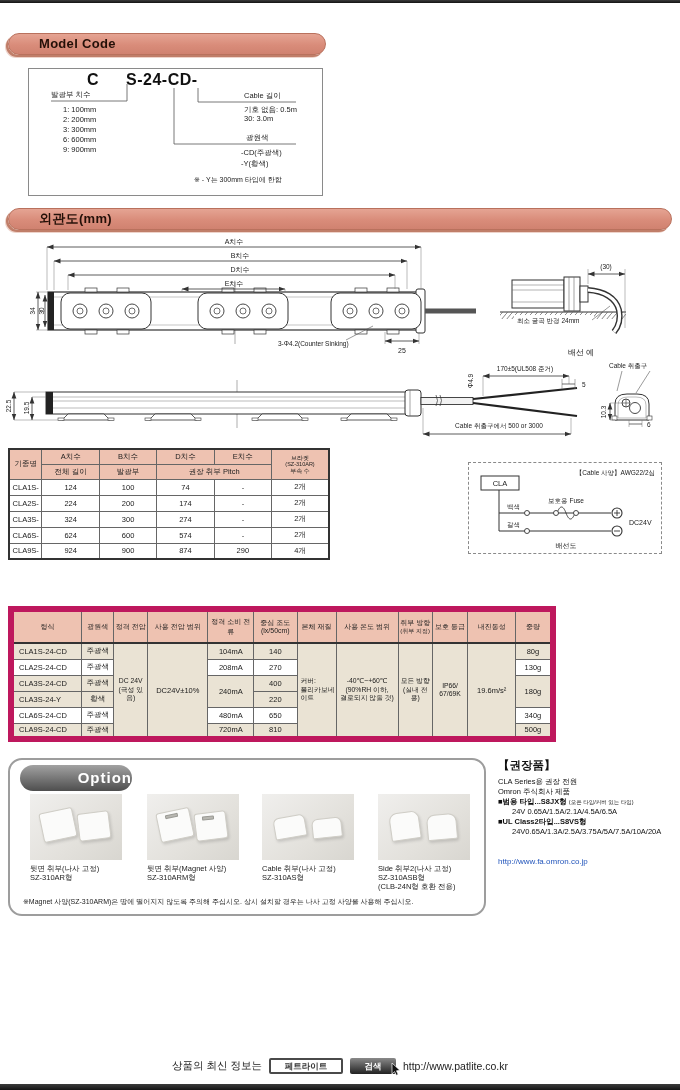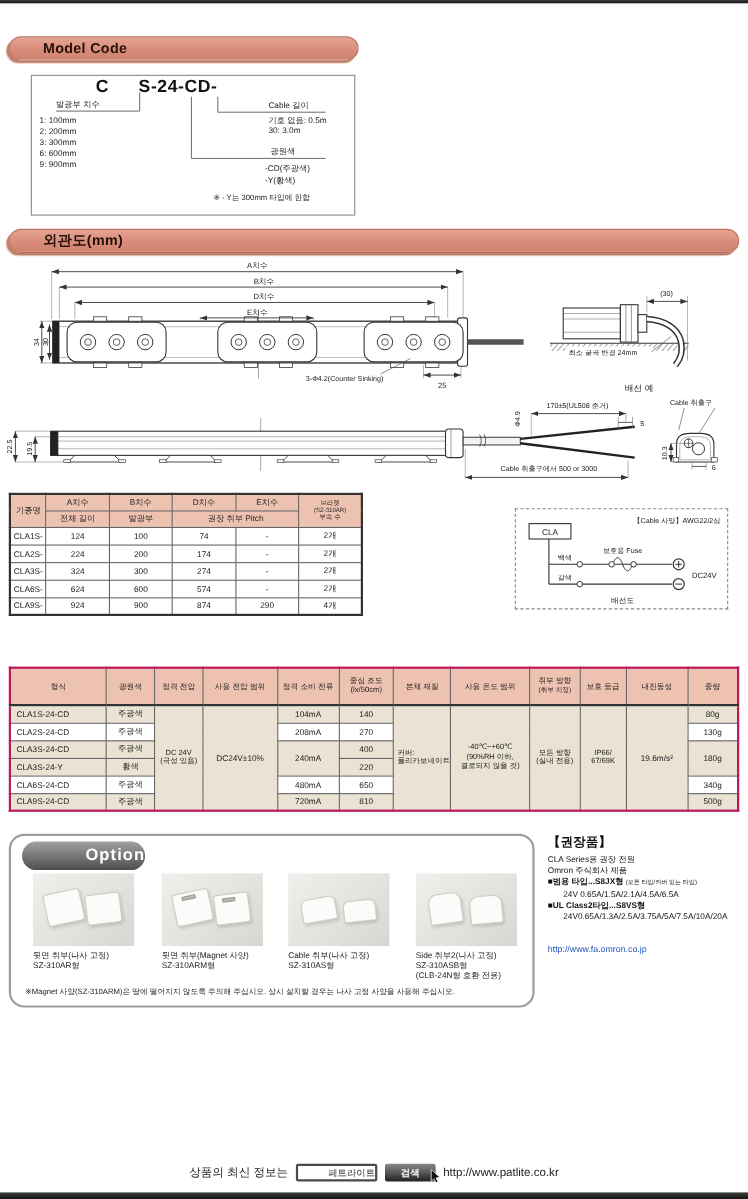--- a/index.html
+++ b/index.html
@@ -20,21 +20,21 @@
   .mc-list{position:absolute;font-size:7.5px;color:#222;line-height:10px;white-space:nowrap}
   .mc-note{position:absolute;font-size:7px;color:#222;white-space:nowrap}
   
   table{border-collapse:collapse;position:absolute;background:#fff}
   th,td{border:1px solid #666;text-align:center;vertical-align:middle;padding:0;font-weight:normal}
   .dim-table{left:8px;top:448px;width:322px;border:2px solid #333}
   .dim-table th{background:#eec2b1;font-size:7.5px;height:15px;color:#1d1d1d}
   .dim-table td{font-size:7.5px;height:16px}
   .brl{display:block;line-height:6.5px;font-size:6px}
   .brl.sm{font-size:5.5px}
-  .spec-table{left:8px;top:606px;width:664px;border:2px solid #be185d}
+  .spec-table{left:8px;top:606px;width:548px;border:6px solid #be185d}
   .spec-table th{background:#eec2b1;font-size:7px;height:34px;color:#1d1d1d;border-bottom:2px solid #333}
   .spec-table td{font-size:7.5px;height:16px}
   .spec-table .two{display:block;line-height:8.5px}
   .spec-table .two.sm{font-size:6px}
   .beige{background:#eae3d4}
   .white{background:#ffffff}
   .tleft{text-align:left;padding-left:5px}
   .mline{display:block;line-height:8.5px;font-size:6.8px;text-align:center}
   .mline.l{text-align:left;padding-left:3px}
   
@@ -54,21 +54,21 @@
   .rec-title{font-size:11.5px;font-weight:bold;margin-bottom:4px}
   .rec-line{font-size:7.5px;line-height:10px;white-space:nowrap}
   .rec-line.b{font-weight:bold}
   .rec-line .tiny{font-size:5.5px;font-weight:normal}
   .rec-line.ind{padding-left:14px}
   .rec-url{font-size:8px;color:#2255bb;margin-top:20px;cursor:pointer}
   
   .footer{position:absolute;left:0;top:1058px;width:680px;display:flex;justify-content:center;align-items:center;gap:7px}
   .f-text{font-size:10.5px;color:#222}
   .f-input{width:74px;height:16px;border:2px solid #4a4a4a;border-radius:2px;background:#fff;
-    font-size:8.5px;font-weight:normal;text-align:right;line-height:12px;color:#333}
+    font-size:8.5px;font-weight:bold;text-align:center;line-height:12px;color:#333}
   .f-btn{position:relative;width:46px;height:16px;background:linear-gradient(180deg,#8a8a8a,#222);
     color:#fff;font-size:8.5px;font-weight:bold;text-align:center;line-height:16px;border-radius:2px;cursor:pointer}
   .f-cursor{position:absolute;right:-5px;top:5px}
   .f-url{font-size:10.5px;color:#222}
   
   svg text{font-family:"Liberation Sans","DejaVu Sans",sans-serif;fill:#1a1a1a}
 </style>
 </head>
 <body>
 
@@ -95,21 +95,21 @@
 
   <div class="mc-box">
     <svg class="abs" style="left:0;top:0" width="295" height="128">
       <path d="M98,32 V15 M22,32 H98" stroke="#555" stroke-width="0.8" fill="none"></path>
       <path d="M169,19 V33 H267" stroke="#555" stroke-width="0.8" fill="none"></path>
       <path d="M145,19 V75 H267" stroke="#555" stroke-width="0.8" fill="none"></path>
     </svg>
     <span class="mc-code" style="left:58px">C</span>
     <span class="mc-code" style="left:97px">S-24-CD-</span>
     <span class="mc-lbl" style="left:22px;top:21px">발광부 치수</span>
-    <div class="mc-list" style="left:7px;top:36px">
+    <div class="mc-list" style="left:34px;top:36px">
       <div>1: 100mm</div>
       <div>2: 200mm</div>
       <div>3: 300mm</div>
       <div>6: 600mm</div>
       <div>9: 900mm</div>
     </div>
     <span class="mc-lbl" style="left:215px;top:22px">Cable 길이</span>
     <span class="mc-lbl" style="left:215px;top:36px">기호 없음: 0.5m</span>
     <span class="mc-lbl" style="left:215px;top:45px">30: 3.0m</span>
     <span class="mc-lbl" style="left:217px;top:64px">광원색</span>

